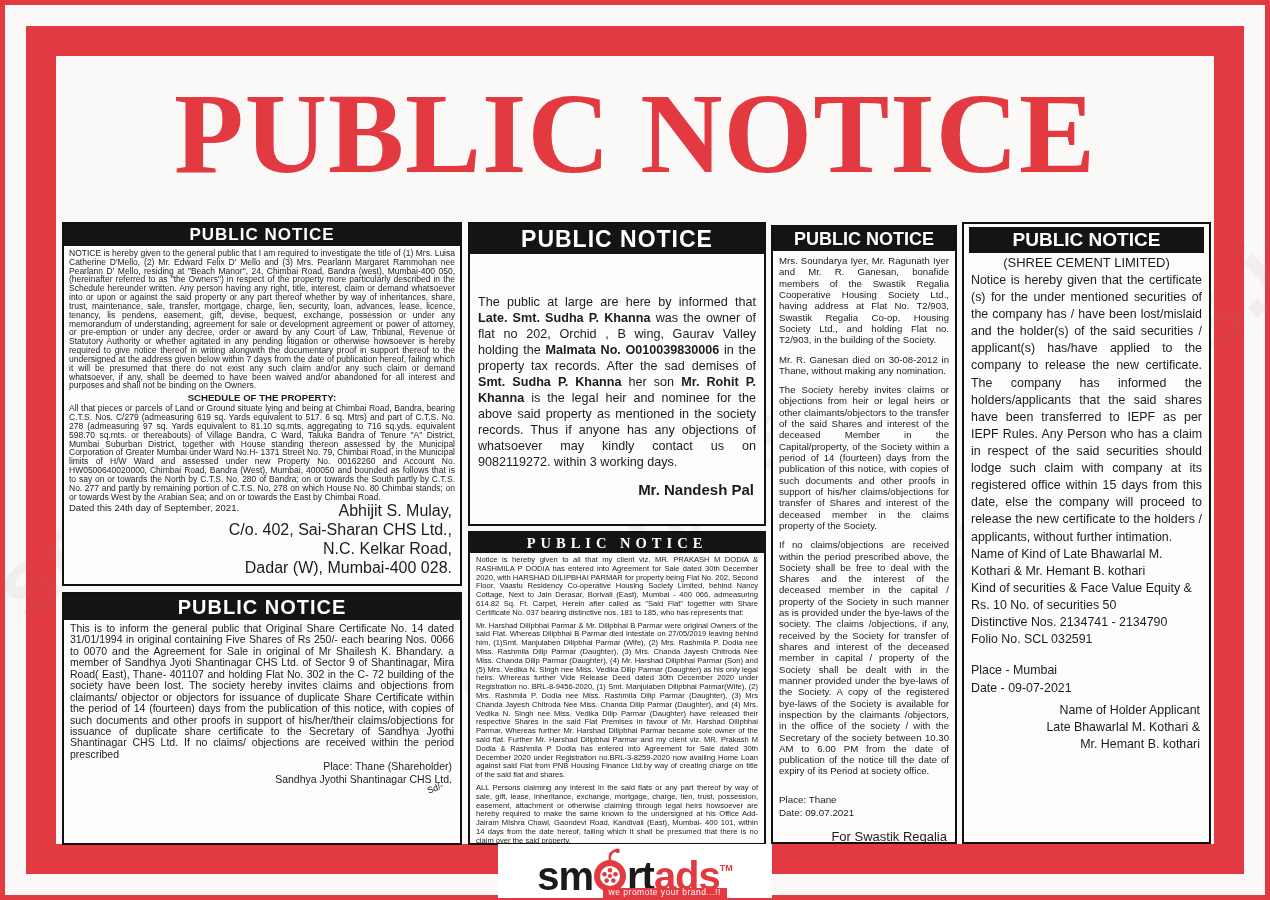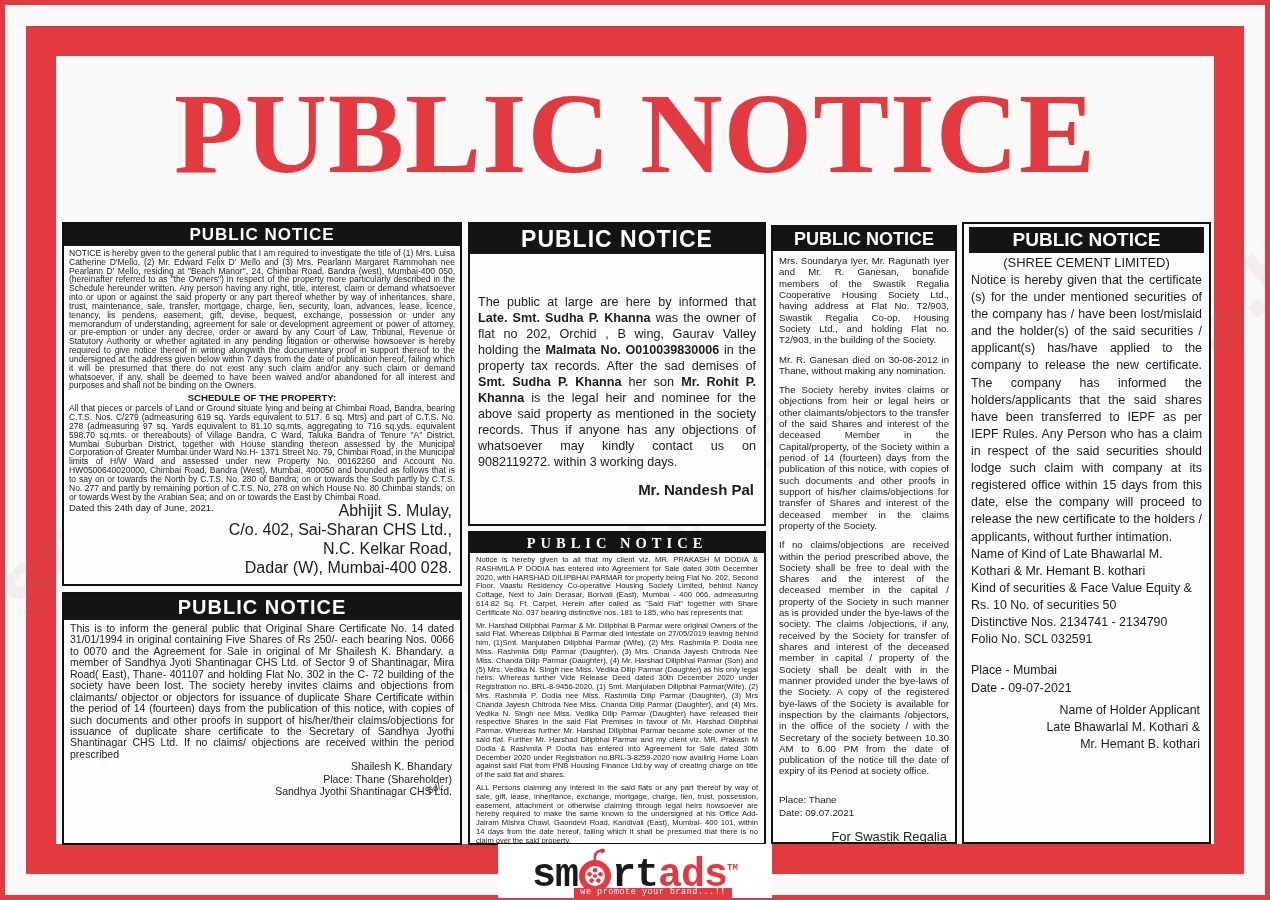--- a/index.html
+++ b/index.html
@@ -50,21 +50,21 @@
   .n6-head{font-size:19px;line-height:26px;margin:3px 5px 0 5px;}
   .n6-sub{font-size:13px;line-height:1.3;margin-top:2px;}
   .n6-body{font-size:12.4px;line-height:1.38;padding:0 7px;}
   .n6-details{font-size:12.4px;line-height:1.38;padding:0 7px;}
   .n6-pd{font-size:12.4px;line-height:1.45;padding:14px 7px 0 7px;}
   .n6-sig{font-size:12.4px;line-height:1.35;padding:4px 9px 0 0;}
   
   .logo-box{position:absolute;left:50%;top:844px;transform:translateX(-50%);
       width:274px;height:54px;background:#fff;z-index:3;display:flex;align-items:center;justify-content:center;}
   .logo{position:relative;display:flex;align-items:flex-end;font-weight:bold;font-size:40px;line-height:0.9;
-      font-family:Liberation Mono, monospace;color:#1a1a1a;letter-spacing:-1px;}
+      font-family:Liberation Sans, sans-serif;color:#1a1a1a;letter-spacing:-1px;}
   .logo .red{color:var(--red);}
   .logo .tm{font-size:9px;color:var(--red);margin-bottom:22px;letter-spacing:0;}
   .logo .tagline{position:absolute;right:6px;bottom:-4px;background:var(--red);color:#fff;
       font-size:8.5px;font-weight:normal;letter-spacing:0.5px;padding:1px 6px;white-space:nowrap;}
   .reel{margin:0 -1px;}
 </style>
 </head>
 <body>
 
 <div class="page">
@@ -76,35 +76,34 @@
   <div class="wm" style="left:430px;top:660px;">smartads.in</div>
   <div class="wm" style="left:880px;top:540px;">smartads.in</div>
 
   <div class="main-title">PUBLIC NOTICE</div>
 
   <div class="nbox" style="left:62px;top:222px;width:400px;height:364px;">
     <div class="nhead n1-head">PUBLIC NOTICE</div>
     <div class="n1-body just">NOTICE is hereby given to the general public that I am required to investigate the title of (1) Mrs. Luisa Catherine D'Mello, (2) Mr. Edward Felix D' Mello and (3) Mrs. Pearlann Margaret Rammohan nee Pearlann D' Mello, residing at "Beach Manor", 24, Chimbai Road, Bandra (west), Mumbai-400 050, (hereinafter referred to as "the Owners") in respect of the property more particularly described in the Schedule hereunder written. Any person having any right, title, interest, claim or demand whatsoever into or upon or against the said property or any part thereof whether by way of inheritances, share, trust, maintenance, sale, transfer, mortgage, charge, lien, security, loan, advances, lease, licence, tenancy, lis pendens, easement, gift, devise, bequest, exchange, possession or under any memorandum of understanding, agreement for sale or development agreement or power of attorney, or pre-emption or under any decree, order or award by any Court of Law, Tribunal, Revenue or Statutory Authority or whether agitated in any pending litigation or otherwise howsoever is hereby required to give notice thereof in writing alongwith the documentary proof in support thereof to the undersigned at the address given below within 7 days from the date of publication hereof, failing which it will be presumed that there do not exist any such claim and/or any such claim or demand whatsoever, if any, shall be deemed to have been waived and/or abandoned for all interest and purposes and shall not be binding on the Owners.</div>
     <div class="n1-schedhead center">SCHEDULE OF THE PROPERTY:</div>
     <div class="n1-sched just">All that pieces or parcels of Land or Ground situate lying and being at Chimbai Road, Bandra, bearing C.T.S. Nos. C/279 (admeasuring 619 sq. Yards equivalent to 517. 6 sq. Mtrs) and part of C.T.S. No. 278 (admeasuring 97 sq. Yards equivalent to 81.10 sq.mts, aggregating to 716 sq.yds. equivalent 598.70 sq.mts. or thereabouts) of Village Bandra, C Ward, Taluka Bandra of Tenure "A" District, Mumbai Suburban District, together with House standing thereon assessed by the Municipal Corporation of Greater Mumbai under Ward No.H- 1371 Street No. 79, Chimbai Road, in the Municipal limits of H/W Ward and assessed under new Property No. 00162260 and Account No. HW0500640020000, Chimbai Road, Bandra (West), Mumbai, 400050 and bounded as follows that is to say on or towards the North by C.T.S. No. 280 of Bandra; on or towards the South partly by C.T.S. No. 277 and partly by remaining portion of C.T.S. No. 278 on which House No. 80 Chimbai stands; on or towards West by the Arabian Sea; and on or towards the East by Chimbai Road.</div>
-    <div class="n1-dated">Dated this 24th day of June, 2021.</div>
+    <div class="n1-dated">Dated this 24th day of September, 2021.</div>
     <div class="n1-sig right">
         <div>Abhijit S. Mulay,</div>
         <div>C/o. 402, Sai-Sharan CHS Ltd.,</div>
         <div>N.C. Kelkar Road,</div>
         <div>Dadar (W), Mumbai-400 028.</div>
       </div>
   </div>
 
   <div class="nbox" style="left:62px;top:592px;width:400px;height:253px;">
     <div class="nhead n2-head">PUBLIC NOTICE</div>
     <div class="n2-body just">This is to inform the general public that Original Share Certificate No. 14 dated 31/01/1994 in original containing Five Shares of Rs 250/- each bearing Nos. 0066 to 0070 and the Agreement for Sale in original of Mr Shailesh K. Bhandary. a member of Sandhya Jyoti Shantinagar CHS Ltd. of Sector 9 of Shantinagar, Mira Road( East), Thane- 401107 and holding Flat No. 302 in the C- 72 building of the society have been lost. The society hereby invites claims and objections from claimants/ objector or objectors for issuance of duplicate Share Certificate within the period of 14 (fourteen) days from the publication of this notice, with copies of such documents and other proofs in support of his/her/their claims/objections for issuance of duplicate share certificate to the Secretary of Sandhya Jyothi Shantinagar CHS Ltd. If no claims/ objections are received within the period prescribed</div>
     <div class="n2-sd">Sd/-</div>
     <div class="n2-sig right">
-        <div>Shailesh K. Bhandary</div>
         <div>Place: Thane (Shareholder)</div>
         <div>Sandhya Jyothi Shantinagar CHS Ltd.</div>
       </div>
   </div>
 
   <div class="nbox" style="left:468px;top:222px;width:298px;height:304px;">
     <div class="nhead n3-head">PUBLIC NOTICE</div>
     <div class="n3-body just"><span>The public at large are here by informed that </span><b>Late. Smt. Sudha P. Khanna</b><span> was the owner of flat no 202, Orchid , B wing, Gaurav Valley holding the </span><b>Malmata No. O010039830006</b><span> in the property tax records. After the sad demises of </span><b>Smt. Sudha P. Khanna</b><span> her son </span><b>Mr. Rohit P. Khanna</b><span> is the legal heir and nominee for the above said property as mentioned in the society records. Thus if anyone has any objections of whatsoever may kindly contact us on 9082119272. within 3 working days.</span></div>
     <div class="n3-sig right">
       <div class="nm">Mr. Nandesh Pal</div>

